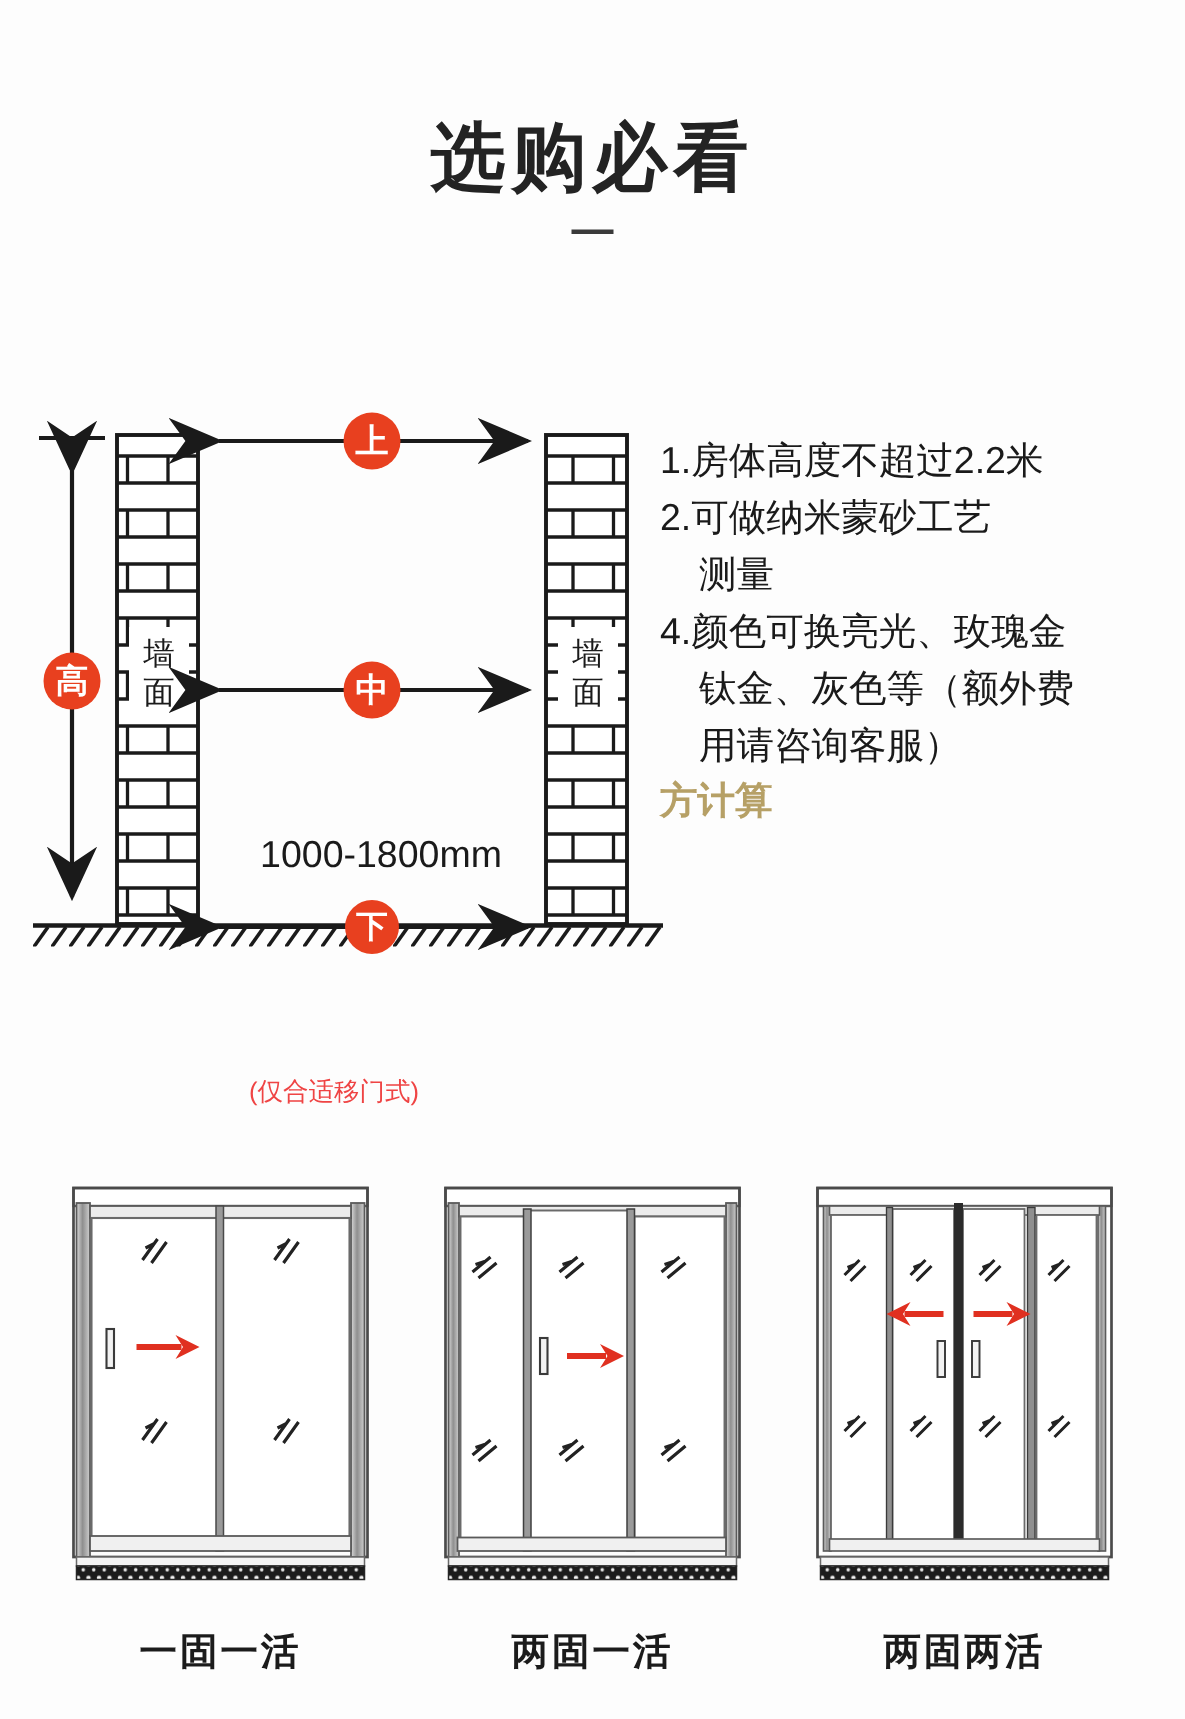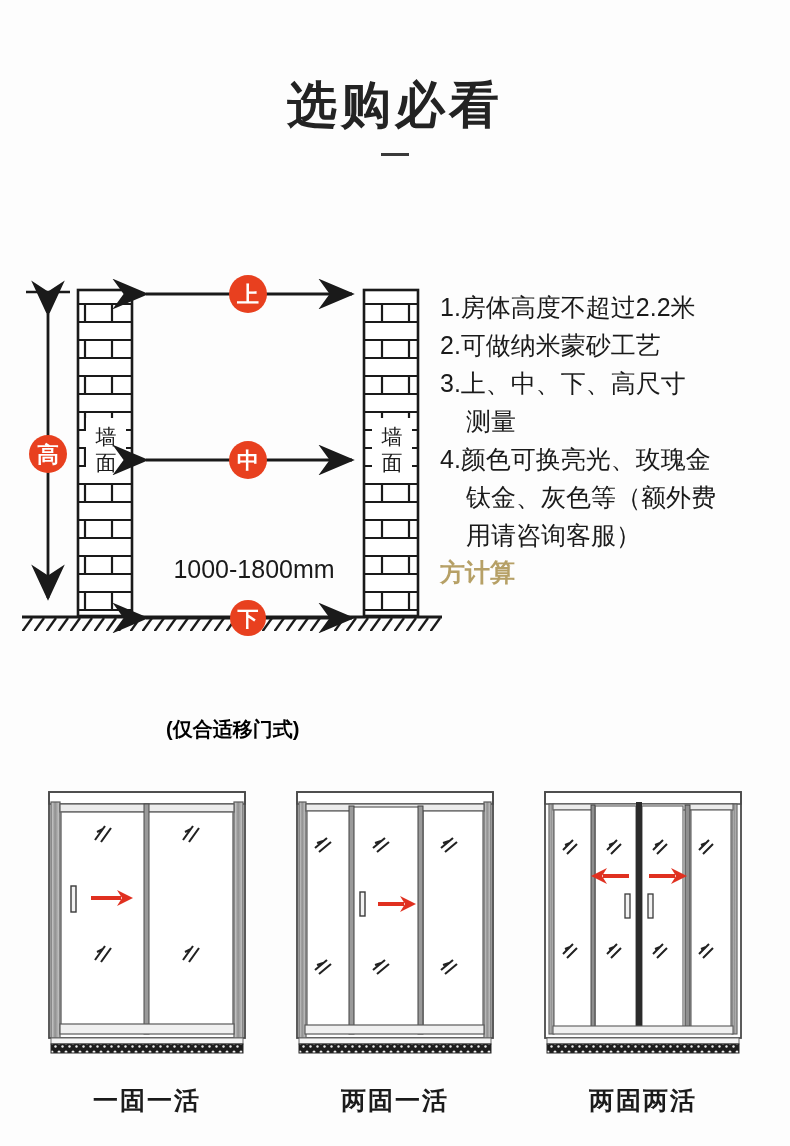--- a/index.html
+++ b/index.html
@@ -86,23 +86,23 @@
     left: 56px;
   }
   .step2-title {
     font-size: 28px;
     font-weight: bold;
     color: #1a1a1a;
     letter-spacing: 1px;
     margin: 0;
   }
   .step2-sub {
-    font-size: 20px;
-    font-weight: bold;
-    color: #000000;
+    font-size: 17px;
+    font-weight: normal;
+    color: #ef4444;
     margin: 6px 0 0 110px;
   }
 
   
   .doors {
     position: absolute;
     top: 788px;
     left: 0;
     width: 790px;
     display: flex;
@@ -218,21 +218,20 @@
       <text x="370" y="194" text-anchor="middle" dominant-baseline="central" font-family="Liberation Sans, DejaVu Sans, sans-serif" font-size="21" fill="#1a1a1a">面</text>
     </g>
 
     <text x="232" y="310" text-anchor="middle" font-family="Liberation Sans, DejaVu Sans, sans-serif" font-size="25" fill="#1a1a1a">1000-1800mm</text>
   </svg>
 </div>
 
 <div class="spec-list">
   <div class="spec-line">1.房体高度不超过2.2米</div>
   <div class="spec-line">2.可做纳米蒙砂工艺</div>
-  <div class="spec-line">3.上、中、下、高尺寸</div>
   <div class="spec-line indent">测量</div>
   <div class="spec-line">4.颜色可换亮光、玫瑰金</div>
   <div class="spec-line indent">钛金、灰色等（额外费</div>
   <div class="spec-line indent">用请咨询客服）</div>
   <div class="spec-note">方计算</div>
 </div>
 
 <div class="step2">
   <div class="step2-sub">(仅合适移门式)</div>
 </div>

